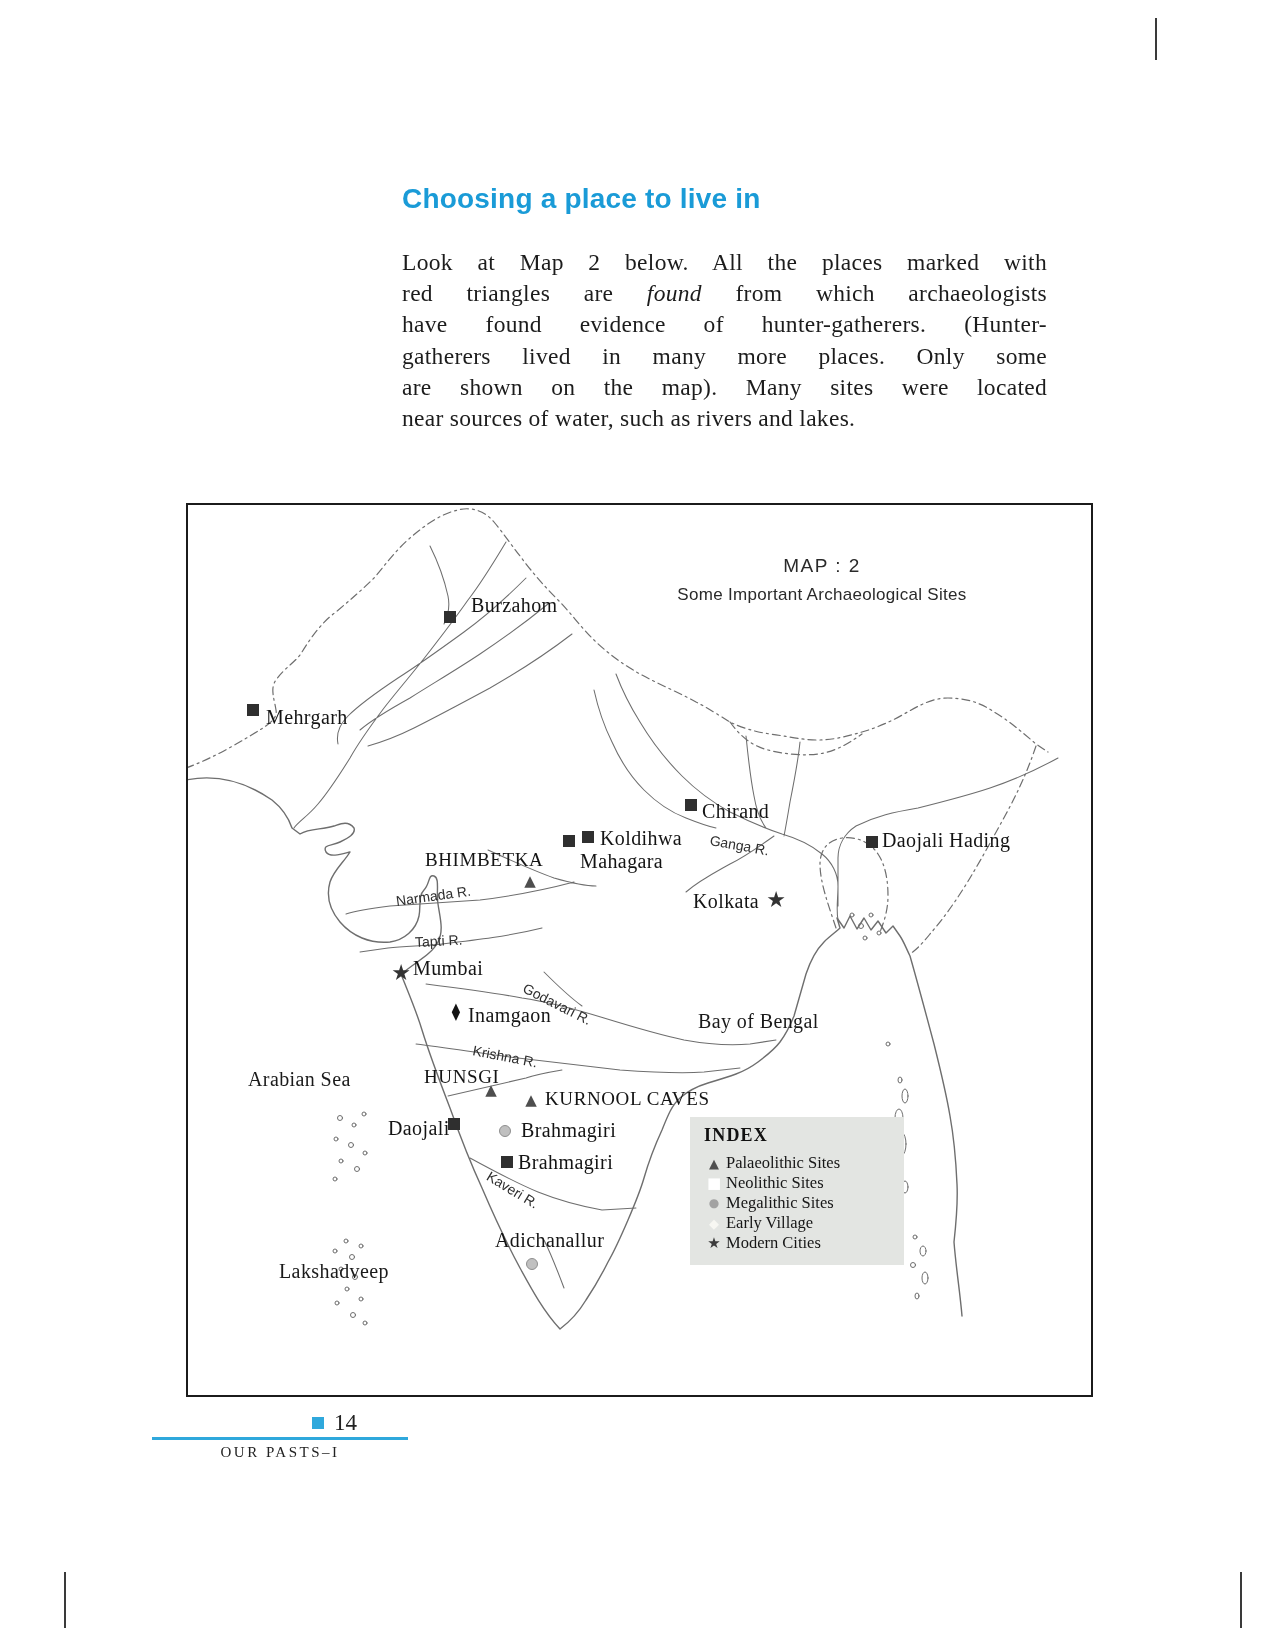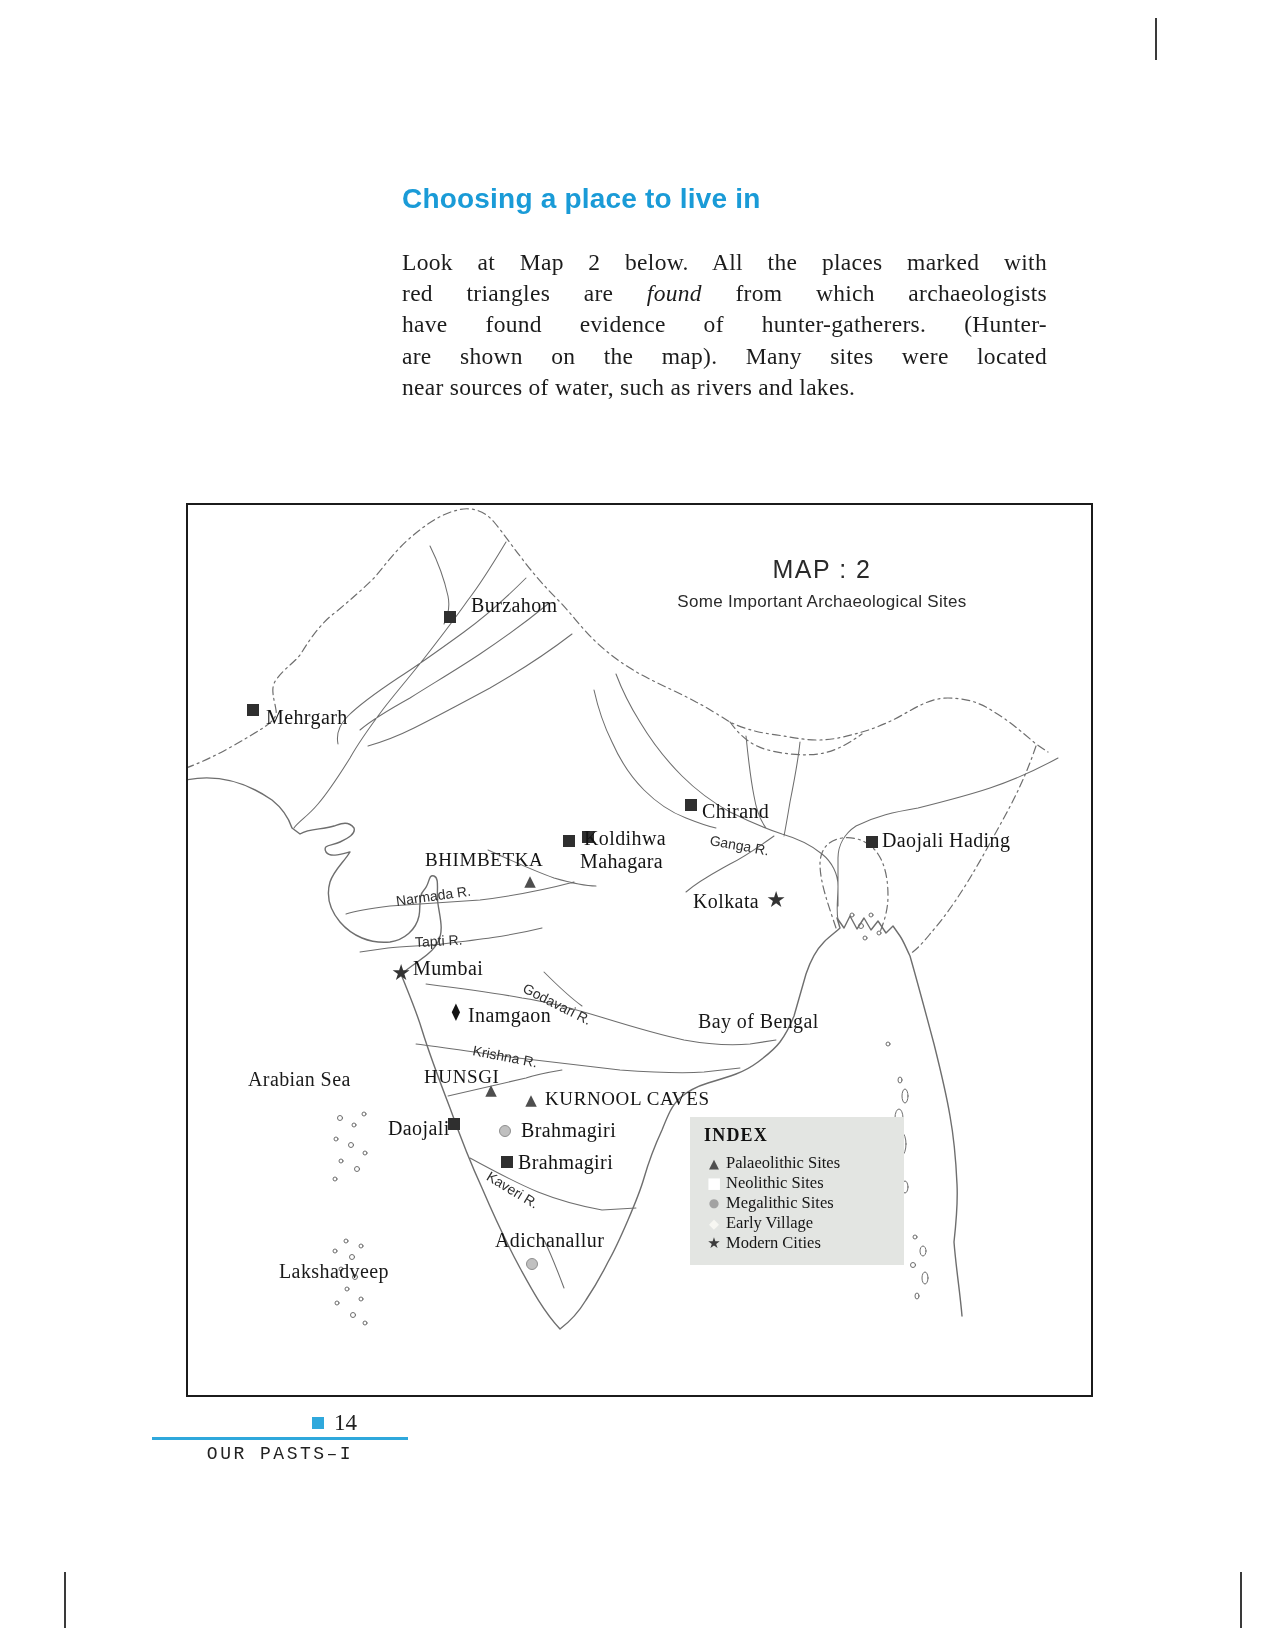--- a/index.html
+++ b/index.html
@@ -41,21 +41,21 @@
   .coast{stroke-width:1.4;}
   .border{stroke-width:1.2;stroke-dasharray:8 4 2 4;}
   .river{stroke-width:1.05;}
   .isle{stroke-width:1;}
 
   #map-overlay{position:absolute;left:0;top:0;width:903px;height:890px;}
   .map-title-block{
     position:absolute;left:434px;top:50px;width:400px;text-align:center;
     font-family:"Liberation Sans",sans-serif;color:#2a2a2a;
   }
-  .map-title{font-size:25px;letter-spacing:1.5px;}
+  .map-title{font-size:19px;letter-spacing:1.5px;}
   .map-subtitle{font-size:17px;margin-top:8px;letter-spacing:.3px;}
 
   .site-label{
     position:absolute;font-family:"Liberation Serif",serif;font-size:20px;
     color:#141414;white-space:nowrap;letter-spacing:.4px;
   }
   .site-label.caps{font-size:19px;letter-spacing:.6px;}
   .water-label{
     position:absolute;font-family:"Liberation Serif",serif;font-size:20px;
     color:#1a1a1a;white-space:nowrap;letter-spacing:.4px;
@@ -91,38 +91,39 @@
   .lg-mk.star{color:#3c3c3c;font-size:15px;}
 
   .footer-num{
     position:absolute;left:312px;top:1410px;display:flex;align-items:center;
     font-size:23px;color:#222;
   }
   .footer-square{width:12px;height:12px;background:var(--footer_blue);margin-right:10px;display:inline-block;}
   .footer-line{position:absolute;left:152px;top:1437px;width:256px;height:2.5px;background:var(--footer_blue);}
   .footer-title{
     position:absolute;left:152px;top:1444px;width:256px;text-align:center;
-    font-size:18px;letter-spacing:2.5px;color:#222;font-family:Liberation Mono, monospace;
+    font-size:15px;letter-spacing:2.5px;color:#222;
   }
 </style>
 </head>
 <body>
 
 <div class="page">
 
   <div class="crop" id="crop-tr"></div>
   <div class="crop" id="crop-bl"></div>
   <div class="crop" id="crop-br"></div>
 
   <h1 class="heading">Choosing a place to live in</h1>
 
   <div class="body-text" id="paragraph">
       <div class="para-line">Look at Map 2 below. All the places marked with</div>
       <div class="para-line">red triangles are <i>found</i> from which archaeologists</div>
       <div class="para-line">have found evidence of hunter-gatherers. (Hunter-</div>
+      <div class="para-line">gatherers lived in many more places. Only some</div>
       <div class="para-line">are shown on the map). Many sites were located</div>
       <div class="para-line last">near sources of water, such as rivers and lakes.</div>
     </div>
 
   <div class="map-frame">
     <svg class="map-svg" viewBox="0 0 903 890">
 
       <path class="ln coast" d="M -2 275 C 28 269 58 277 84 295 C 94 303 100 311 104 323 L 112 329 C 122 323 134 325 146 321 C 152 319 160 315 166 323 C 168 329 160 333 152 337 C 144 341 134 339 138 347 C 142 353 154 349 162 347 C 156 357 146 365 142 377 C 138 391 142 405 152 417 C 164 431 182 439 202 437 C 216 435 228 425 231 411 C 233 401 230 391 236 385 C 242 379 240 369 246 371 C 252 373 248 387 250 399 C 252 413 256 425 250 437 C 244 449 228 457 216 467 L 213 469 C 220 487 228 505 234 525 C 242 551 252 577 262 603 C 272 631 282 657 294 683 C 306 711 318 737 332 763 C 344 785 356 807 372 824 C 384 815 392 805 398 795 C 406 783 414 769 420 757 C 428 743 434 729 440 715 C 446 701 452 687 456 673 C 462 652 468 638 474 625 C 480 610 484 600 492 593 C 500 586 510 581 520 578 C 530 575 540 572 548 569 C 556 566 562 563 570 557 C 578 551 586 545 592 537 C 598 529 602 521 606 511 C 610 497 614 483 618 469 C 622 457 628 445 636 437 C 642 431 648 427 652 423 L 649 413 L 656 423 L 662 411 L 669 424 L 676 413 L 683 425 L 690 416 L 698 428 L 705 421 L 712 431 C 716 437 718 443 722 451 C 730 479 738 509 746 539 C 752 563 758 587 762 611 C 766 633 768 657 769 679 C 770 699 768 719 766 737 C 768 763 772 787 774 811"></path>
 
       <path class="ln border" d="M -2 263 C 20 255 42 243 62 231 C 78 221 90 215 88 205 C 86 193 82 183 88 175 C 96 163 108 157 114 147 C 124 131 134 117 148 107 C 162 95 174 85 186 73 C 198 59 208 45 222 33 C 236 21 252 9 270 5 C 284 1 298 7 306 17 C 316 29 324 41 332 51 C 344 67 356 81 370 95 C 382 107 392 121 404 133 C 418 147 434 159 452 169 C 470 179 490 187 508 197 C 520 203 532 211 542 217 C 554 223 568 227 582 229 C 598 231 614 235 630 235 C 646 235 660 231 674 227 C 688 223 702 217 716 209 C 730 201 744 193 760 193 C 776 193 792 197 806 207 C 820 215 834 227 848 239 L 860 247 M 542 217 C 552 231 564 241 580 245 C 596 249 614 251 630 249 C 646 247 660 239 674 229 M 848 241 C 840 265 830 287 818 309 C 806 331 794 353 782 373 C 770 393 756 413 742 429 C 734 439 728 445 722 449 M 648 423 C 640 399 632 377 632 359 C 632 345 640 335 654 333 C 668 331 682 337 690 349 C 698 361 700 377 700 391 C 700 405 696 417 692 427"></path>
@@ -178,21 +179,21 @@
     </div>
 
     <div id="map-overlay">
         <div class="marker neolithic" style="left: 262px; top: 112px;"></div>
         <div class="site-label" style="left: 271px; top: 89px; margin-left: 12px;">Burzahom</div>
         <div class="marker neolithic" style="left: 65px; top: 205px;"></div>
         <div class="site-label" style="left: 78px; top: 201px;">Mehrgarh</div>
         <div class="marker neolithic" style="left: 503px; top: 300px;"></div>
         <div class="site-label" style="left: 514px; top: 295px;">Chirand</div>
         <div class="marker neolithic" style="left: 400px; top: 332px;"></div>
-        <div class="site-label" style="left: 396px; top: 322px;">Koldihwa</div>
+        <div class="site-label" style="left: 412px; top: 322px;">Koldihwa</div>
         <div class="marker neolithic" style="left: 381px; top: 336px;"></div>
         <div class="site-label" style="left: 392px; top: 345px;">Mahagara</div>
         <div class="marker palaeolithic" style="left: 342px; top: 377px;">▲</div>
         <div class="site-label caps" style="left: 237px; top: 344px;">BHIMBETKA</div>
         <div class="marker neolithic" style="left: 684px; top: 337px;"></div>
         <div class="site-label" style="left: 694px; top: 324px;">Daojali Hading</div>
         <div class="marker modern-city" style="left: 588px; top: 396px;">★</div>
         <div class="site-label" style="left: 505px; top: 385px;">Kolkata</div>
         <div class="marker modern-city" style="left: 213px; top: 469px;">★</div>
         <div class="site-label" style="left: 225px; top: 452px;">Mumbai</div>

